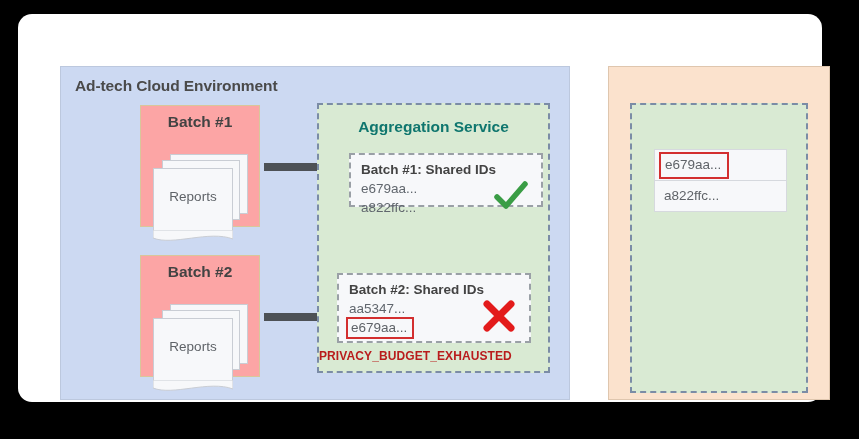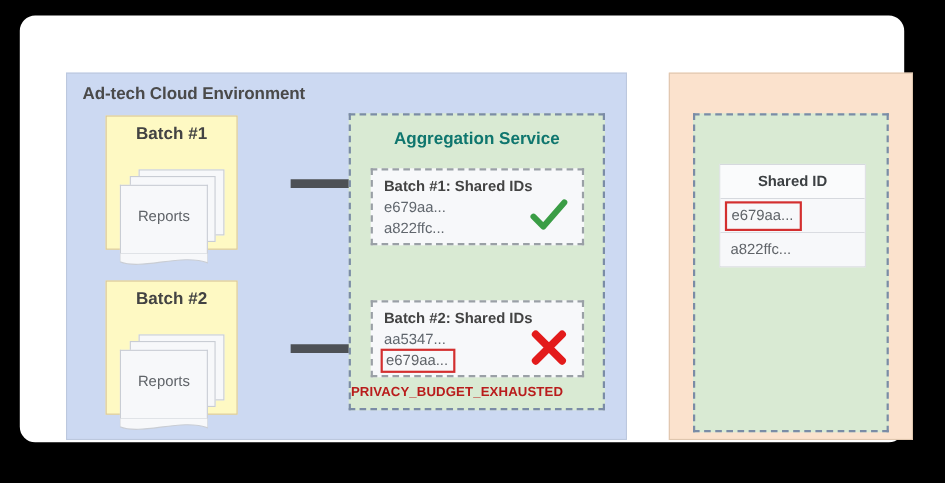--- a/index.html
+++ b/index.html
@@ -42,22 +42,23 @@
     font-size: 15.5px;
     font-weight: bold;
     color: #4a4a4a;
     letter-spacing: -0.1px;
   }
 
   
   .batch-card {
     position: absolute;
     width: 118px;
-    background: #fef9c3;
+    background: #fca5a5;
     border: 1px solid #d9c69a;
+    margin-left: 44px;
   }
   #batch1-card { left: 35px; top: 38px; height: 120px; }
   #batch2-card { left: 35px; top: 188px; height: 120px; }
   .batch-title {
     position: absolute;
     top: 7px;
     left: 0;
     width: 100%;
     text-align: center;
     font-size: 15.5px;
@@ -125,21 +126,21 @@
     color: #0f766e;
   }
   .id-panel {
     position: absolute;
     left: 18px;
     width: 194px;
     background: #f7f8fa;
     border: 2px dashed #9aa0a6;
     box-sizing: border-box;
   }
-  #batch1-panel { top: 48px; height: 70px; }
+  #batch1-panel { top: 48px; height: 54px; margin-left: 12px; }
   #batch2-panel { top: 168px; height: 70px; }
   .id-panel-title {
     position: absolute;
     left: 10px; top: 7px;
     font-size: 13.5px;
     font-weight: bold;
     color: #434343;
   }
   .id-line {
     position: absolute;
@@ -318,21 +319,20 @@
 
         <div id="error-label">PRIVACY_BUDGET_EXHAUSTED</div>
       </div>
     </div>
 
     <div id="coord-panel">
 
       <div id="pb-box">
 
         <div id="pb-table">
-          <div class="pb-row pb-head">Shared ID</div>
           <div class="pb-row">
             <div class="pb-cell boxed-cell">
               <span>e679aa...</span>
             </div>
           </div>
           <div class="pb-row">
             <div class="pb-cell">a822ffc...</div>
           </div>
         </div>
       </div>

